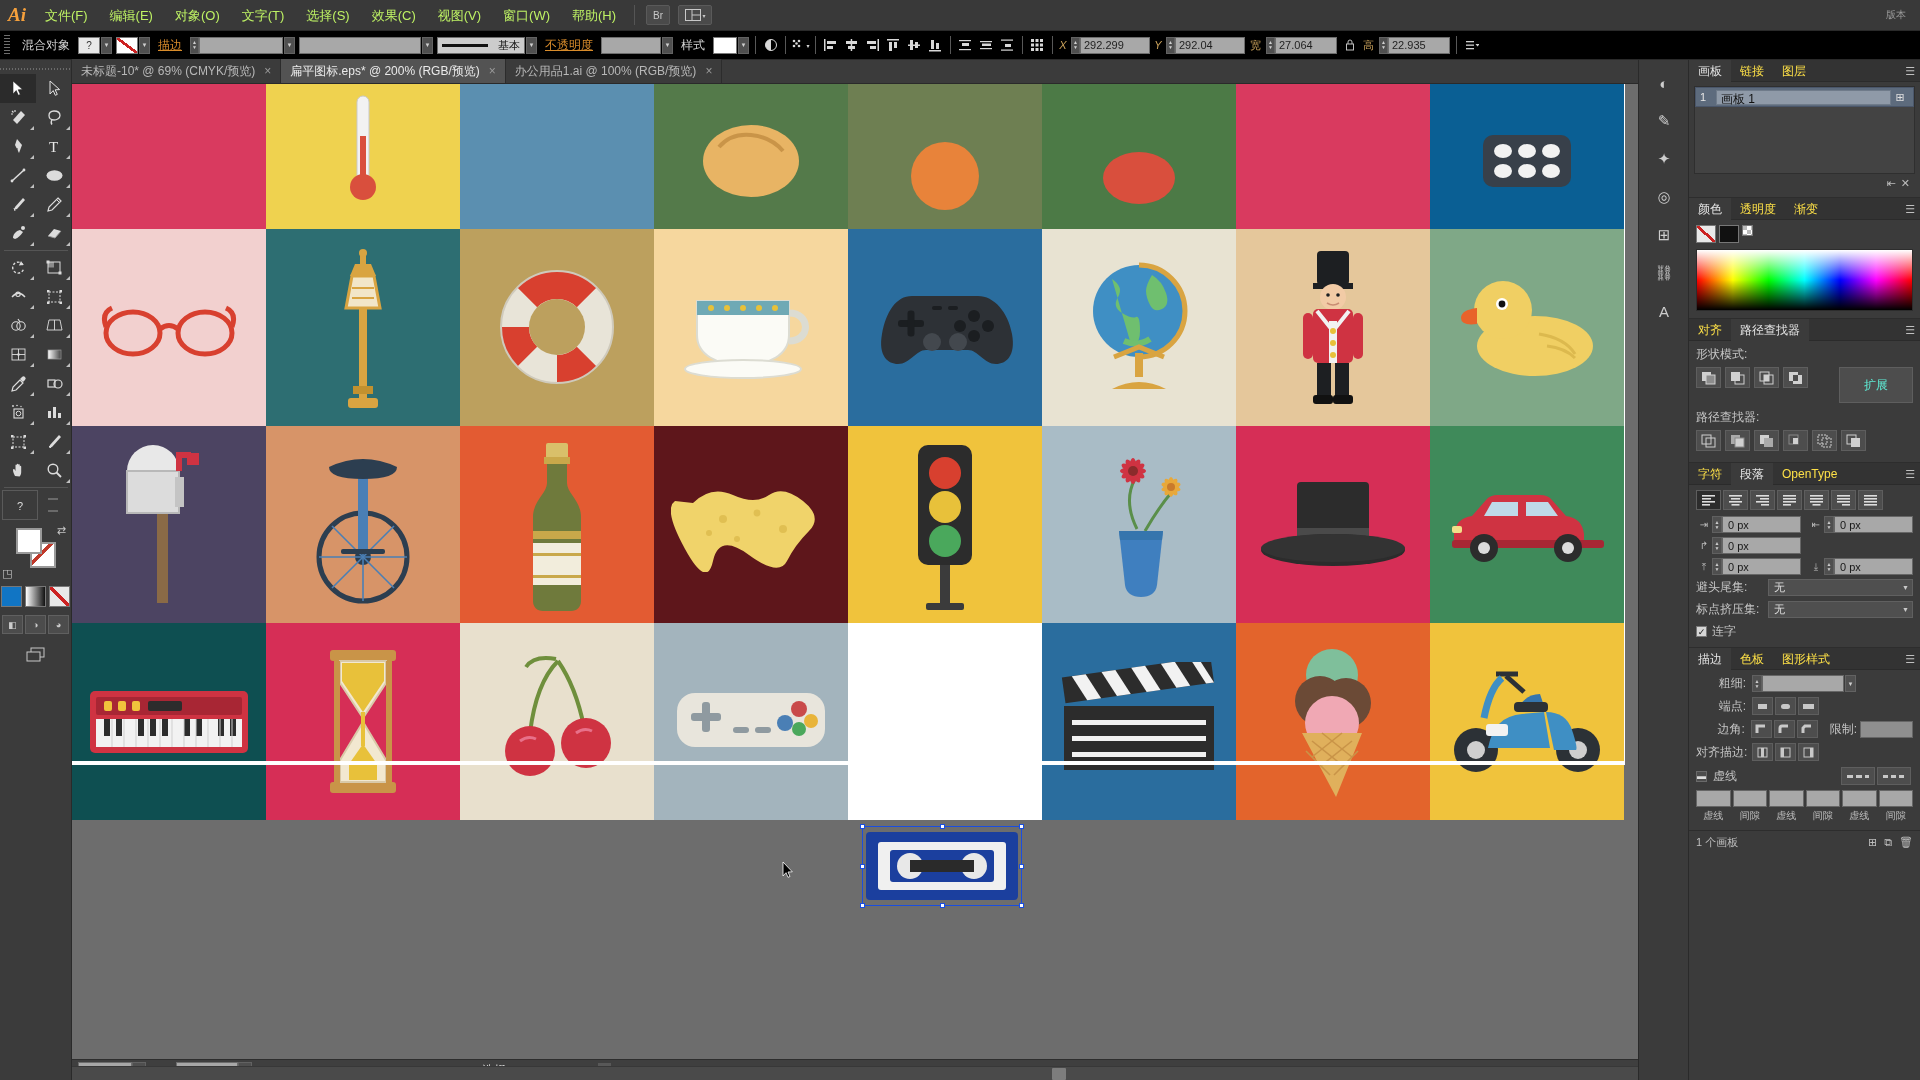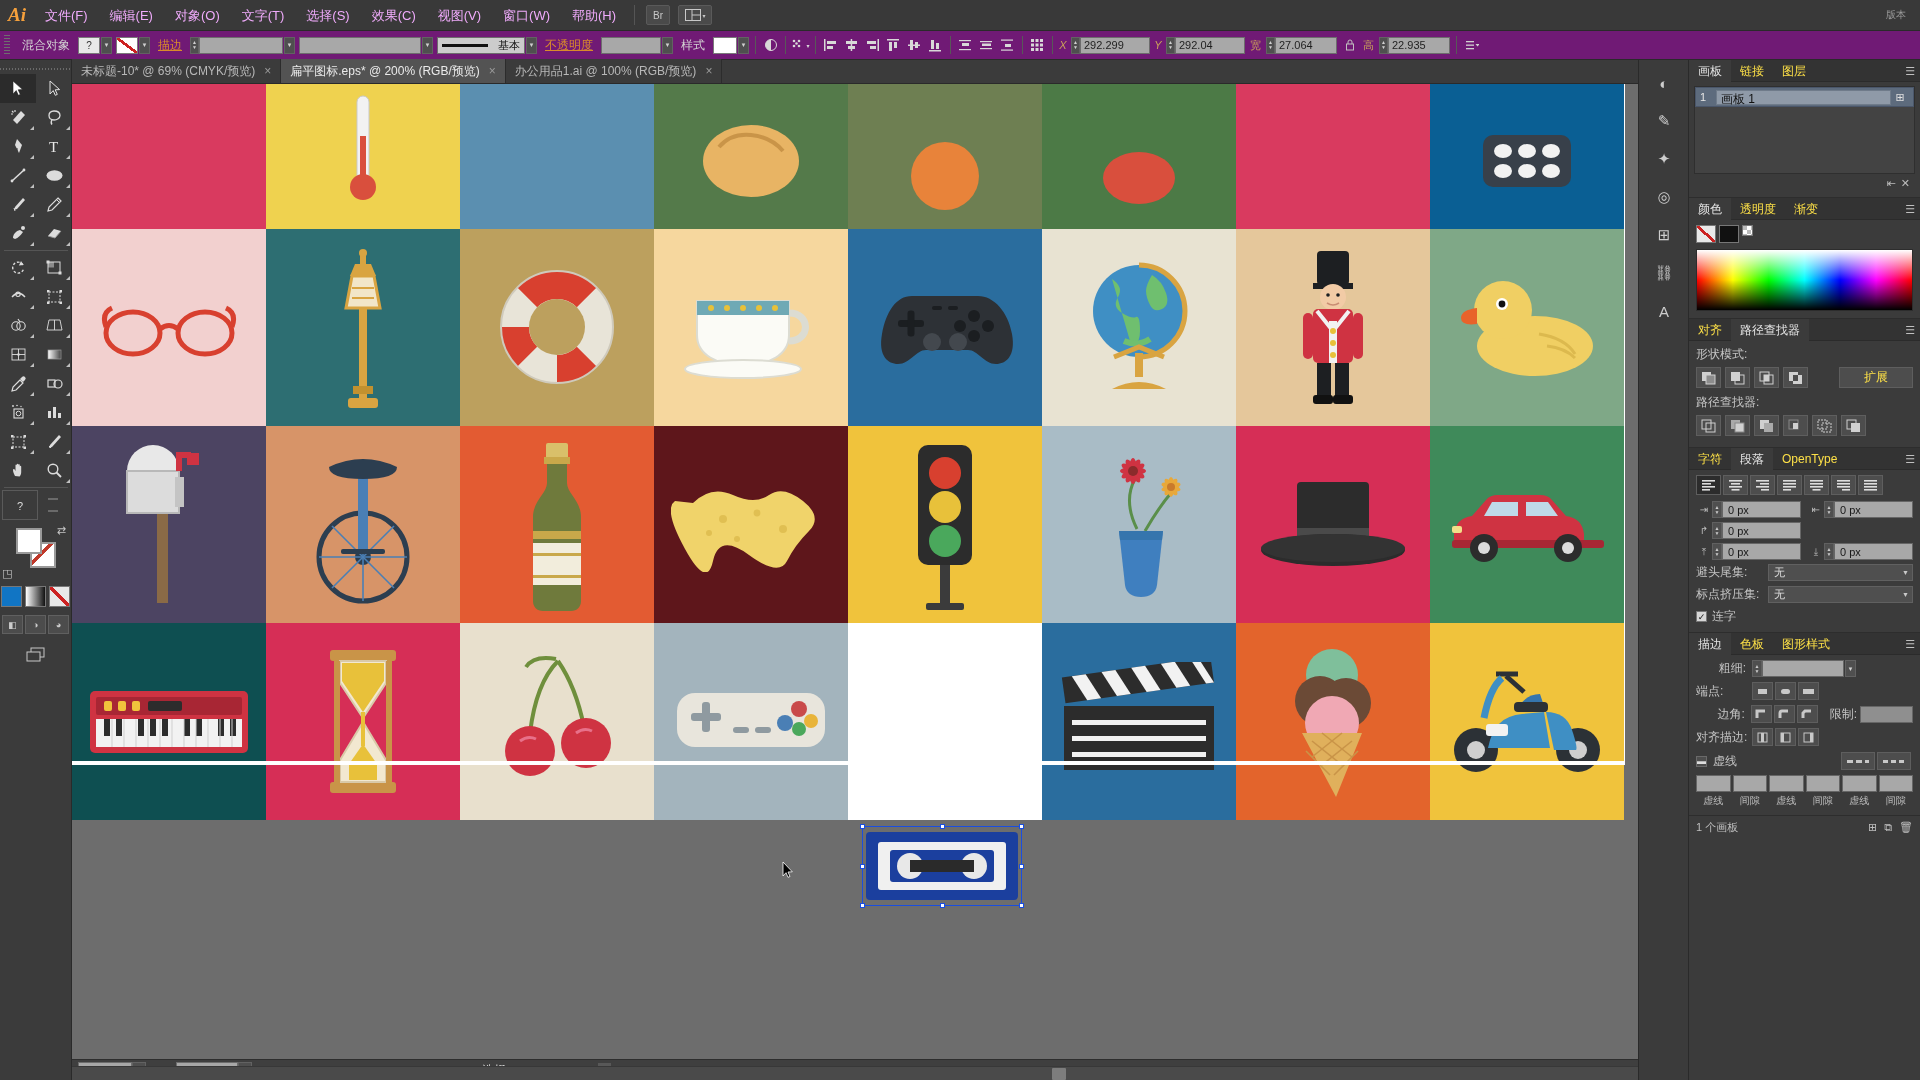--- a/index.html
+++ b/index.html
@@ -18,42 +18,42 @@
     background: #393939; display: flex; align-items: center;
     border-bottom: 1px solid #2a2a2a;
   }
   .ai-logo {
     width: 34px; height: 31px; display: flex; align-items: center; justify-content: center;
     color: #f5a03c; font-weight: bold; font-size: 19px; font-style: italic;
     font-family: "Liberation Serif", serif;
   }
   .menu-item {
     padding: 0 11px; height: 31px; line-height: 31px;
-    color: #f0abfc; font-size: 13px; white-space: nowrap; cursor: default;
+    color: #bef264; font-size: 13px; white-space: nowrap; cursor: default;
   }
   .menu-sep { width: 1px; height: 20px; background: #555; margin: 0 7px; }
   .mb-icon {
     width: 24px; height: 20px; margin: 0 4px; background: #4a4a4a;
     border: 1px solid #5a5a5a; border-radius: 2px;
     display: flex; align-items: center; justify-content: center;
     color: #c8c8c8; font-size: 10px;
   }
   .mb-icon2 {
     width: 34px; height: 20px; margin: 0 4px; background: #4a4a4a;
     border: 1px solid #5a5a5a; border-radius: 2px;
     display: flex; align-items: center; justify-content: center;
     color: #c8c8c8; font-size: 10px;
   }
   .menu-right { margin-left: auto; display: flex; align-items: center; padding-right: 8px; }
   .version-label { color: #9a9a9a; font-size: 10px; padding: 0 6px; }
 
   
   .controlbar {
     position: absolute; left: 0; top: 31px; width: 1920px; height: 29px;
-    background: #701a75; display: flex; align-items: center;
+    background: #000000; display: flex; align-items: center;
     border-bottom: 1px solid #2a2a2a; padding-left: 4px;
   }
   .grip { width: 6px; height: 20px;
     background: repeating-linear-gradient(to bottom, #6e6e6e 0, #6e6e6e 1px, transparent 1px, transparent 3px);
     margin-right: 6px; }
   .cb-label { color: #d2d2d2; font-size: 12px; padding: 0 6px; white-space: nowrap; }
   .cb-label.orange { color: #d98c2b; text-decoration: underline; }
   .cb-swatch { width: 22px; height: 17px; background: #fff; border: 1px solid #7a7a7a; }
   .cb-swatch.none {
     background: linear-gradient(to top right, #fff 0%, #fff 44%, #cc2222 44%, #cc2222 56%, #fff 56%, #fff 100%);
@@ -254,22 +254,22 @@
     repeating-conic-gradient(#fff 0% 25%, #bbb 0% 50%) 0 0/8px 8px; }
   .spectrum { width: 100%; height: 62px; border: 1px solid #2d2d2d;
     background:
       linear-gradient(to bottom, rgba(255,255,255,1), rgba(255,255,255,0) 50%, rgba(0,0,0,0) 50%, rgba(0,0,0,1)),
       linear-gradient(to right, #ff0000, #ffff00, #00ff00, #00ffff, #0000ff, #ff00ff, #ff0000);
   }
 
   .pf-grid { display: flex; gap: 4px; margin-bottom: 4px; }
   .pf-b { width: 25px; height: 21px; background: #4d4d4d; border: 1px solid #5e5e5e;
     display: flex; align-items: center; justify-content: center; }
-  .pf-expand { margin-left: auto; width: 74px; height: 21px; background: #4d4d4d;
-    border: 1px solid #5e5e5e; color: #fde047; font-size: 12px;
+  .pf-expand { margin-left: auto; width: 74px; height: 36px; background: #4d4d4d;
+    border: 1px solid #5e5e5e; color: #5eead4; font-size: 12px;
     display: flex; align-items: center; justify-content: center; }
 
   .align-row { display: flex; gap: 2px; margin-bottom: 6px; }
   .align-b { width: 25px; height: 20px; background: #4d4d4d; border: 1px solid #5e5e5e;
     display: flex; align-items: center; justify-content: center; }
   .align-b.sel { background: #2c2c2c; }
 
   .para-nums { display: flex; gap: 7px; margin-bottom: 4px; }
   .pnum { display: flex; align-items: center; flex: 1; }
   .pn-ico { width: 16px; color: #bdbdbd; font-size: 10px; text-align:center; }
@@ -1576,21 +1576,21 @@
         <div class="prow">
           <div class="plabel" style="width:56px;text-align:right;padding-right:6px;">粗细:</div>
           <div class="pn-spin">
               <span>▲</span>
               <span>▼</span>
             </div>
           <div class="pinput" style="width:82px;"></div>
           <div class="cb-arrow">▼</div>
         </div>
         <div class="prow">
-          <div class="plabel" style="width:56px;padding-right:6px;">端点:</div>
+          <div class="plabel" style="width:56px;text-align:right;padding-right:6px;">端点:</div>
           <div class="pbtn">
               <svg width="13" height="11" viewBox="0 0 13 11">
                 <rect x="2" y="3" width="9" height="5" fill="#c8c8c8"></rect>
               </svg>
             </div>
           <div class="pbtn">
               <svg width="13" height="11" viewBox="0 0 13 11">
                 <rect x="2" y="3" width="9" height="5" rx="2.5" fill="#c8c8c8"></rect>
               </svg>
             </div>

